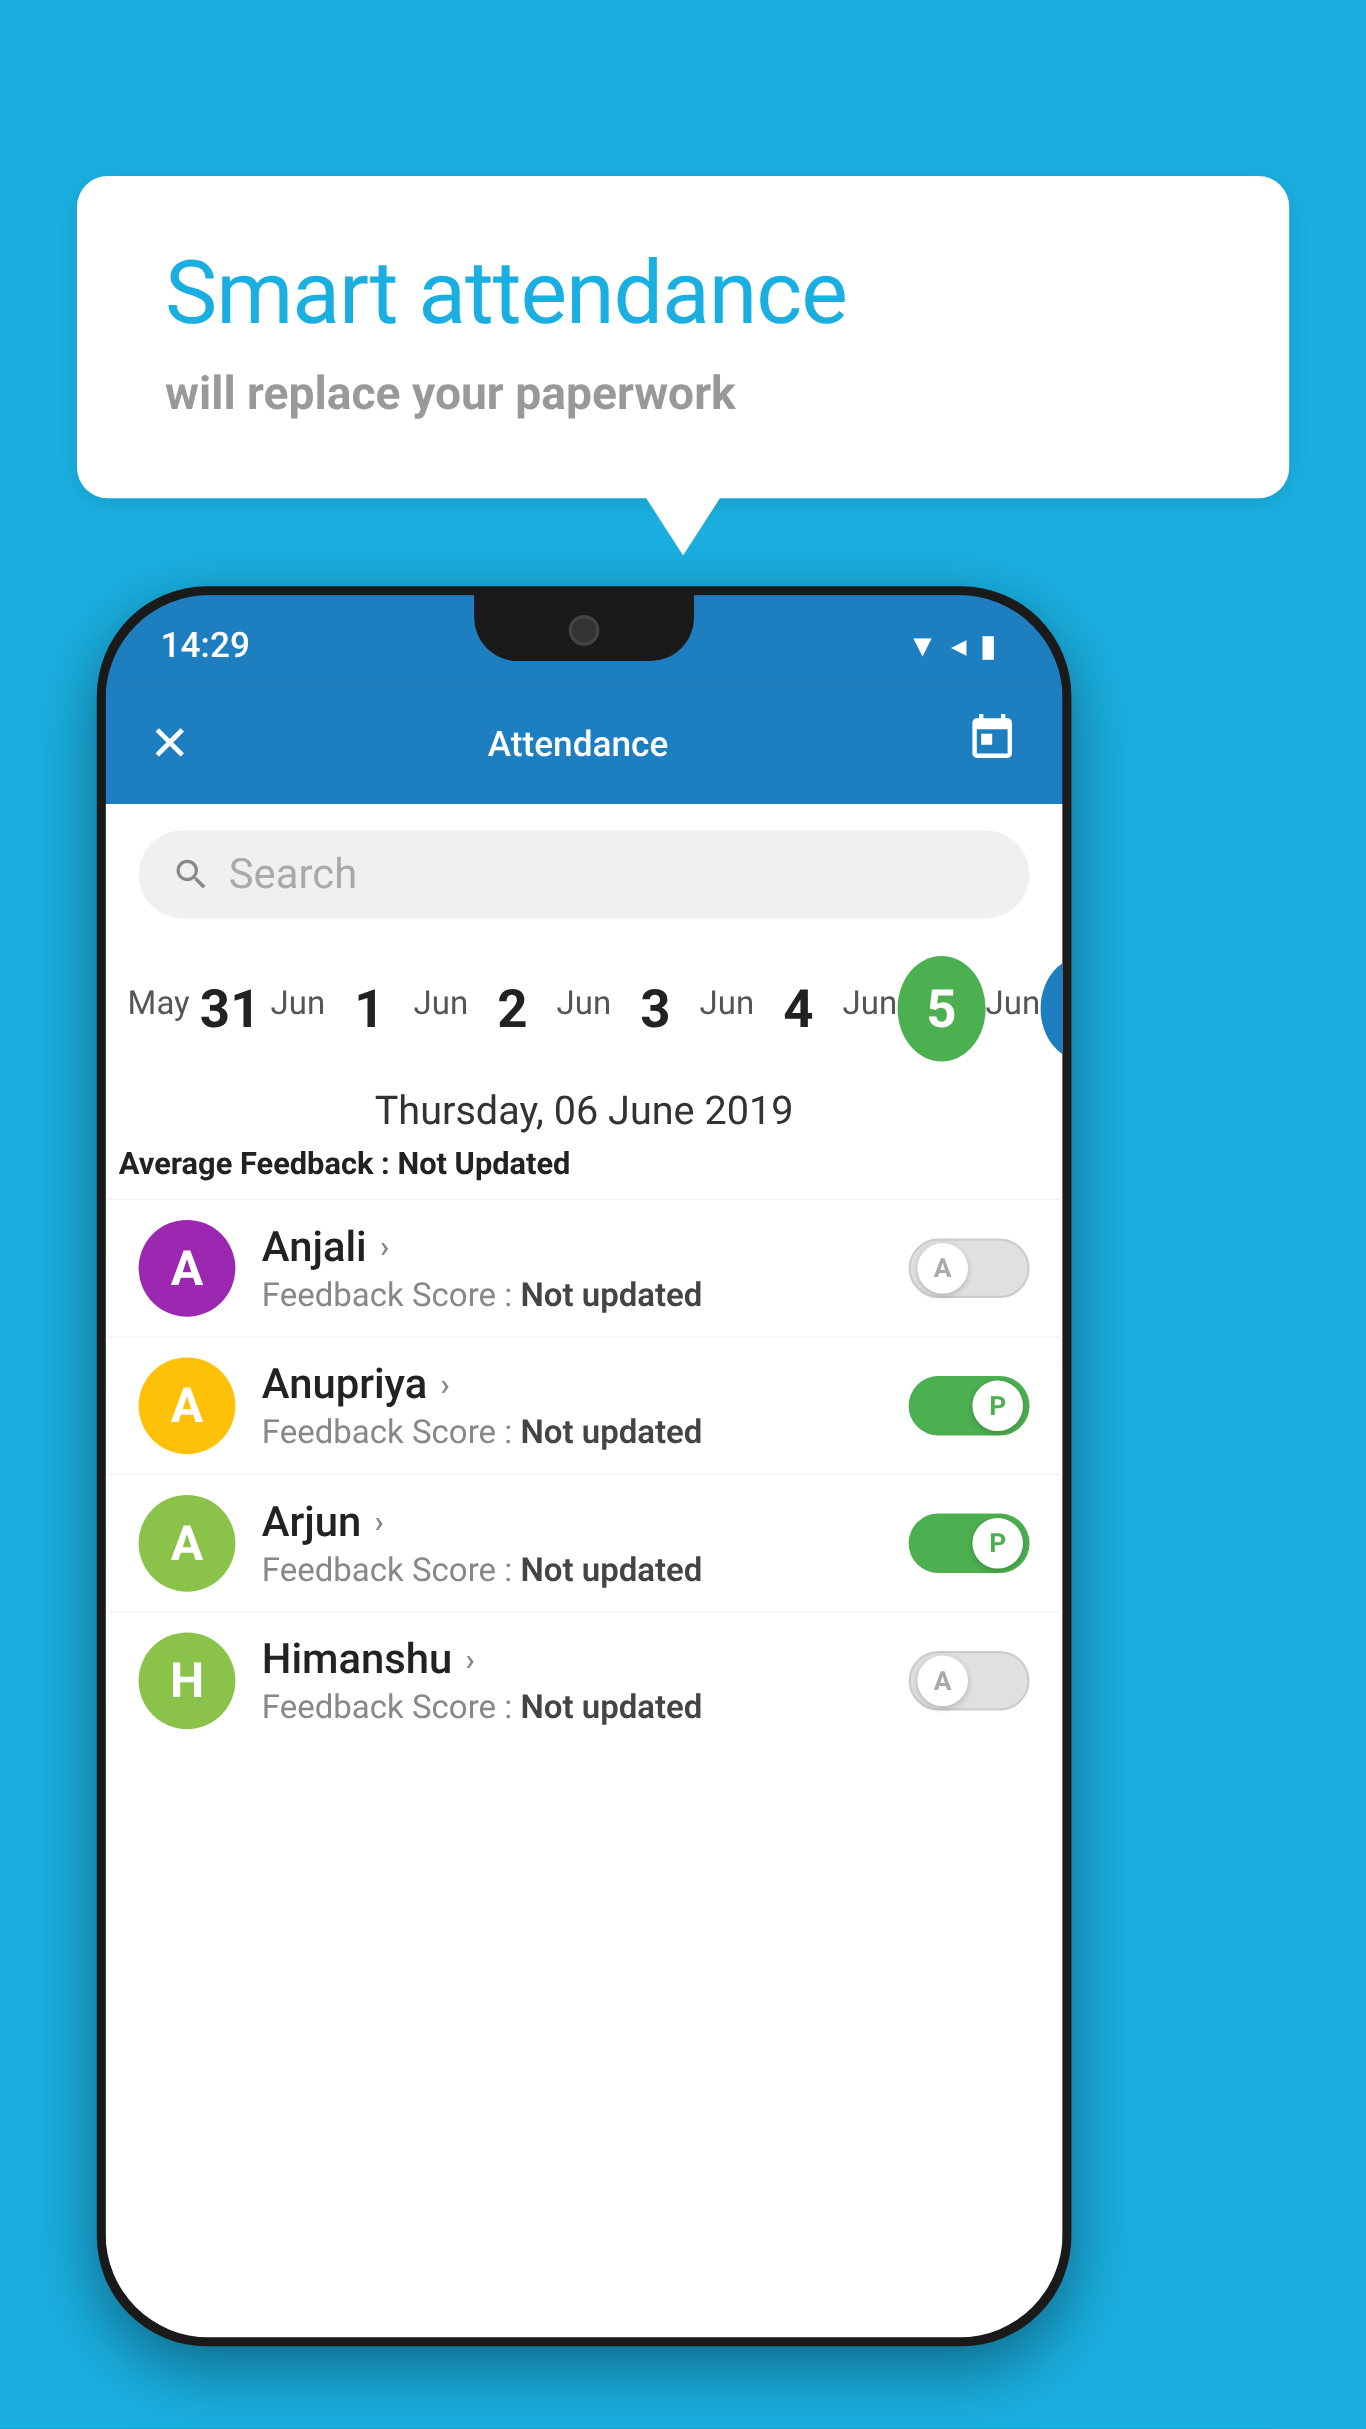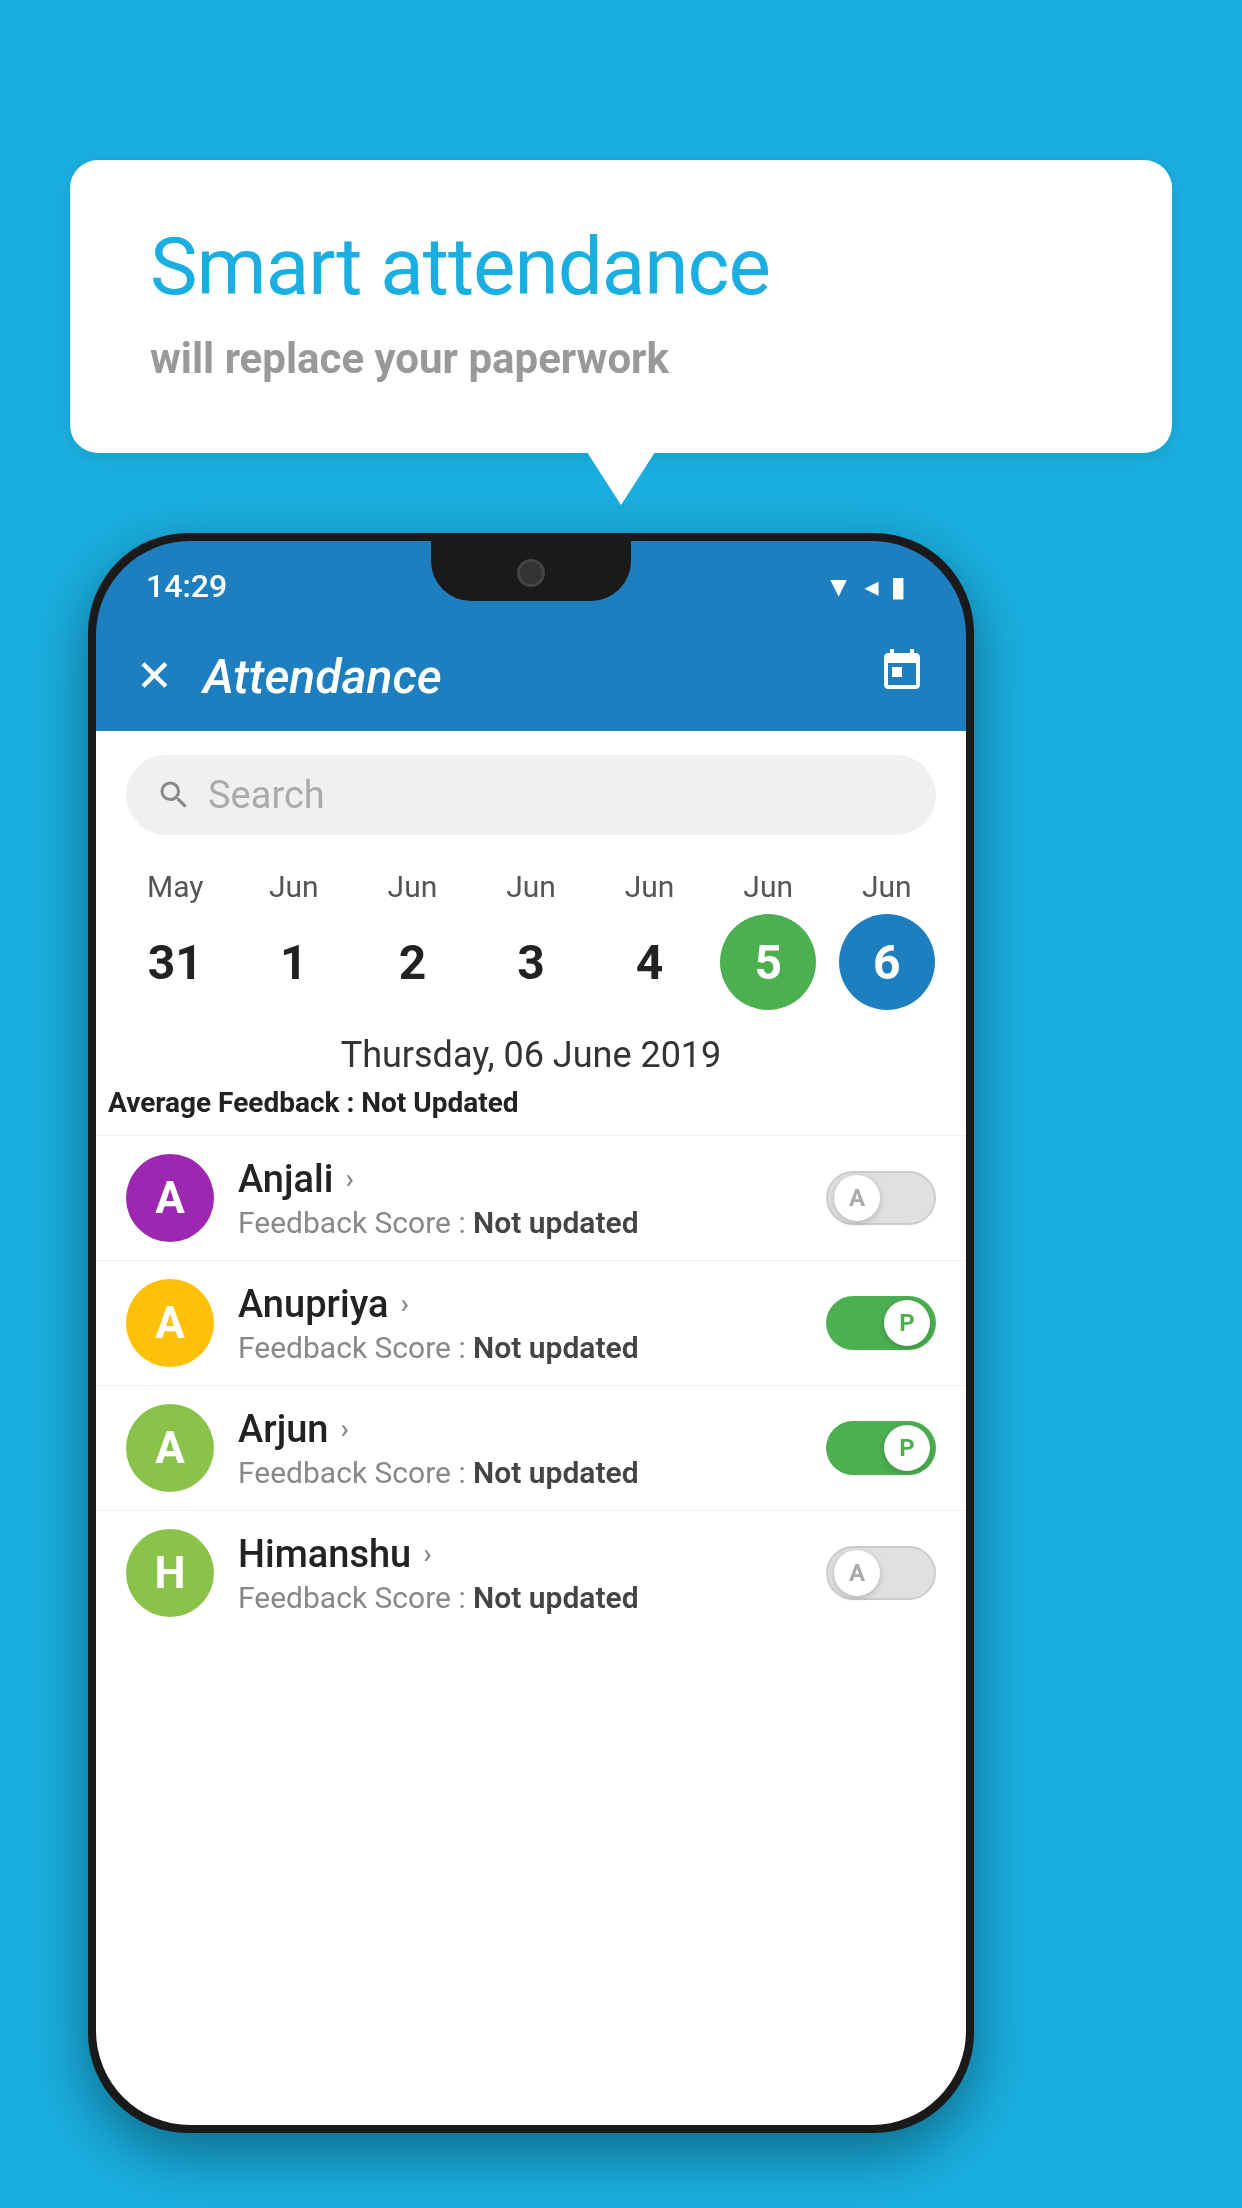--- a/index.html
+++ b/index.html
@@ -135,25 +135,24 @@
       right: 0;
       height: 110px;
       background: #1e7fc0;
       display: flex;
       align-items: center;
       padding: 0 40px;
       gap: 30px;
     }
     .app-bar-title {
       color: white;
-      font-size: 48px;
+      font-size: 32px;
       font-weight: 500;
       flex: 1;
-      text-align: left;
-      font-style: italic;
+      text-align: center;
     }
     .app-bar-icon {
       color: white;
       font-size: 44px;
     }
 
     
     .screen-content {
       position: absolute;
       top: 190px;
@@ -187,21 +186,21 @@
     }
 
     
     .calendar-strip {
       display: flex;
       justify-content: space-around;
       padding: 10px 20px 0;
     }
     .cal-day {
       display: flex;
-      flex-direction: column;
+      flex-direction: row;
       align-items: center;
       width: 130px;
     }
     .cal-month {
       font-size: 30px;
       color: #555;
       margin-bottom: 10px;
     }
     .cal-date {
       width: 96px;

